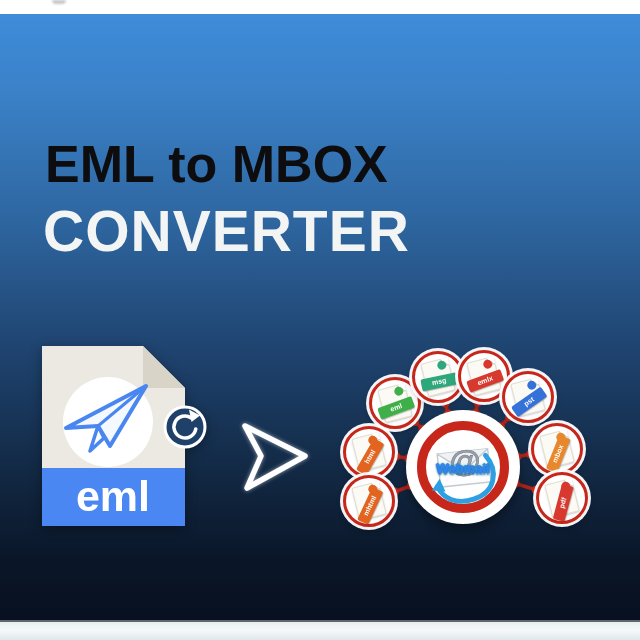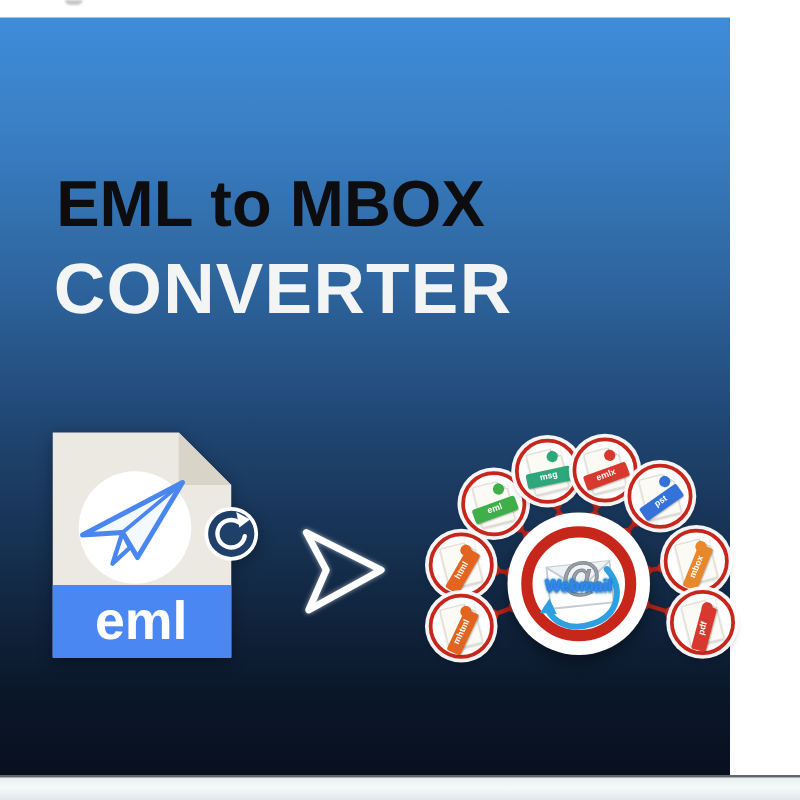--- a/index.html
+++ b/index.html
@@ -8,21 +8,21 @@
     font-family:"Liberation Sans",sans-serif;background:#fff;
   }
   .canvas{position:absolute;inset:0;width:640px;height:640px;}
 
   
   .top-strip{position:absolute;left:0;top:0;width:640px;height:14px;background:#ffffff;}
   .top-smudge{position:absolute;left:52px;top:0;width:14px;height:4px;border-radius:0 0 4px 4px;
     background:#9a9a9a;opacity:.55;filter:blur(1px);}
 
   
-  .hero{position:absolute;left:0;top:14px;width:584px;height:607px;
+  .hero{position:absolute;left:0;top:14px;width:640px;height:607px;
     background:linear-gradient(180deg,#3f8cda 0%,#3a80c6 14%,#2e66a0 34%,#1f4470 55%,#122843 76%,#0a1628 90%,#081020 100%);}
 
   .title1{position:absolute;left:45px;top:122px;margin:0;font-size:52px;line-height:1.1;
     font-weight:800;color:#0d0d0f;letter-spacing:0;}
   .title2{position:absolute;left:43px;top:186px;margin:0;font-size:57px;line-height:1.1;
     font-weight:800;color:#f3f4f4;letter-spacing:1px;}
 
   
   .file-wrap{position:absolute;left:42px;top:330px;width:210px;height:184px;}
   .file-wrap svg{display:block;filter:drop-shadow(0 3px 6px rgba(0,0,0,.35));}

